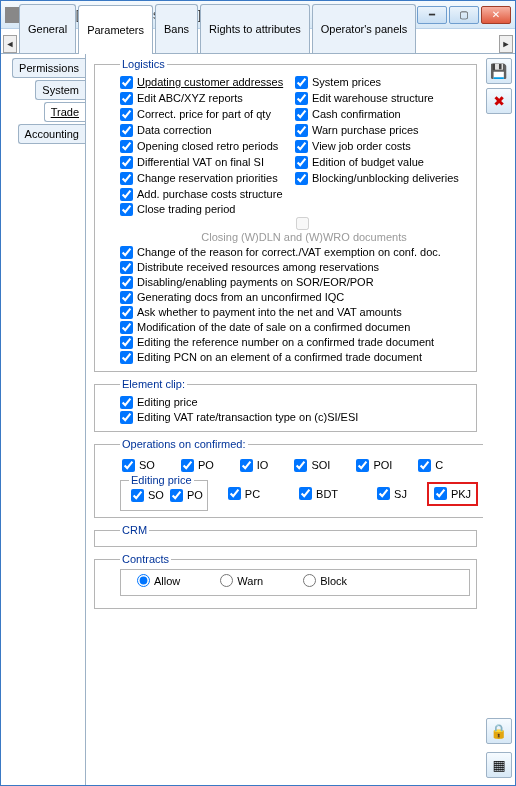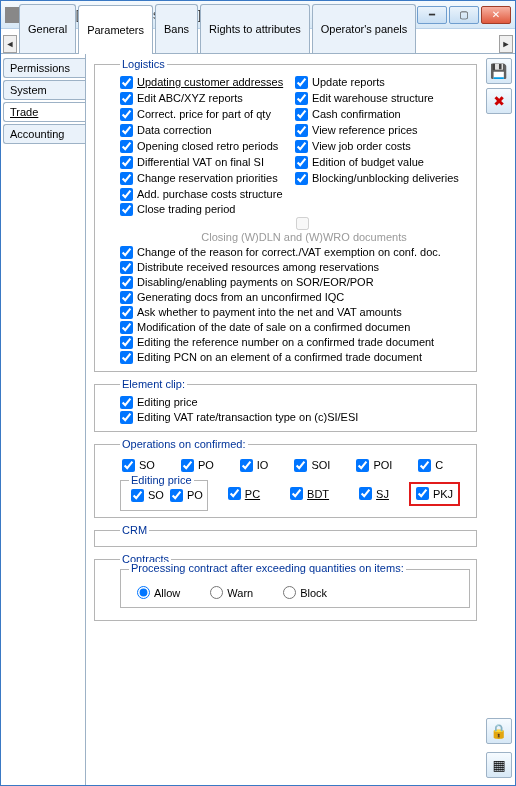--- a/index.html
+++ b/index.html
@@ -70,20 +70,21 @@
 .body-area {
   flex:1;
   display:flex;
   border-top:1px solid #9db2c6;
   overflow:hidden;
 }
 .left-tabs {
   width: 84px;
   display:flex; flex-direction:column;
   padding:4px 0 0 2px;
+  align-items:flex-end;
 }
 .vtab {
   padding: 3px 6px;
   border:1px solid #9db2c6;
   border-right:none;
   background:#eaf2fa;
   border-radius:3px 0 0 3px;
   margin-bottom:2px;
   cursor:pointer;
 }
@@ -137,21 +138,21 @@
   display:inline-block;
 }
 .editing-price-box .lbl { position:relative; top:-9px; background:#fff; padding:0 2px; color:#003399;}
 .editing-price-row { display:flex; gap:18px; align-items:center;}
 .editing-price-row > .editing-price-box { flex:0 0 auto; }
 .highlight-pkj {
   border:2px solid #e11b1b;
   padding:2px 5px;
   margin-left:2px;
 }
-.radio-row { display:flex; gap:30px; padding:4px 0 2px 8px; }
+.radio-row { display:flex; gap:40px; padding:4px 0 2px 8px; }
 .radio-row label { display:flex; align-items:center; gap:4px; }
 .processing-box {
   border:1px solid #b5b5b5;
   padding:0 6px 6px 8px;
   margin-bottom:6px;
 }
 .processing-box .lbl { position:relative; top:-8px; background:#fff; padding:0 2px; color:#003399;}
 .underline-first { text-decoration: underline; text-underline-offset:1px; }
 </style>
 </head>
@@ -192,21 +193,21 @@
 
       <fieldset>
         <legend>Logistics</legend>
         <div class="chk-grid" id="logistics-twocol">
             <label class="chk-item col">
               <input type="checkbox" checked="" style="">
               <span class="underline-first">Updating customer addresses</span>
             </label>
             <label class="chk-item col">
               <input type="checkbox" checked="" style="">
-              <span>Update reports</span>
+              <span>System prices</span>
             </label>
             <label class="chk-item col">
               <input type="checkbox" checked="" style="">
               <span>Edit ABC/XYZ reports</span>
             </label>
             <label class="chk-item col">
               <input type="checkbox" checked="" style="">
               <span>Edit warehouse structure</span>
             </label>
             <label class="chk-item col">
@@ -216,21 +217,21 @@
             <label class="chk-item col">
               <input type="checkbox" checked="" style="">
               <span>Cash confirmation</span>
             </label>
             <label class="chk-item col">
               <input type="checkbox" checked="" style="">
               <span>Data correction</span>
             </label>
             <label class="chk-item col">
               <input type="checkbox" checked="" style="">
-              <span>View reference prices</span>
+              <span>Warn purchase prices</span>
             </label>
             <label class="chk-item col">
               <input type="checkbox" checked="" style="">
               <span>Opening closed retro periods</span>
             </label>
             <label class="chk-item col">
               <input type="checkbox" checked="" style="">
               <span>View job order costs</span>
             </label>
             <label class="chk-item col">
@@ -349,21 +350,21 @@
                 <label class="chk-item ">
                   <input type="checkbox" checked="" style="">
                   <span>SO</span>
                 </label>
                 <label class="chk-item ">
                   <input type="checkbox" checked="" style="">
                   <span>PO</span>
                 </label>
               </div>
           </div>
-          <div class="ops-row" id="ops-row2-out" style="gap:30px;text-decoration:underline;">
+          <div class="ops-row" id="ops-row2-out" style="gap:39px;">
               <label class="chk-item ">
                 <input type="checkbox" checked="" style="">
                 <span>PC</span>
               </label>
               <label class="chk-item ">
                 <input type="checkbox" checked="" style="">
                 <span>BDT</span>
               </label>
               <label class="chk-item ">
                 <input type="checkbox" checked="" style="">
@@ -379,21 +380,20 @@
         </div>
       </fieldset>
 
       <fieldset>
         <legend>CRM</legend>
       </fieldset>
 
       <fieldset>
         <legend>Contracts</legend>
         <div class="processing-box">
-          <span class="lbl">Processing contract after exceeding quantities on items:</span>
           <div class="radio-row">
             <label>
                 <input type="radio" name="proc" checked="" style="">
                 <span>Allow</span>
               </label>
             <label>
                 <input type="radio" name="proc" style="">
                 <span>Warn</span>
               </label>
             <label>

